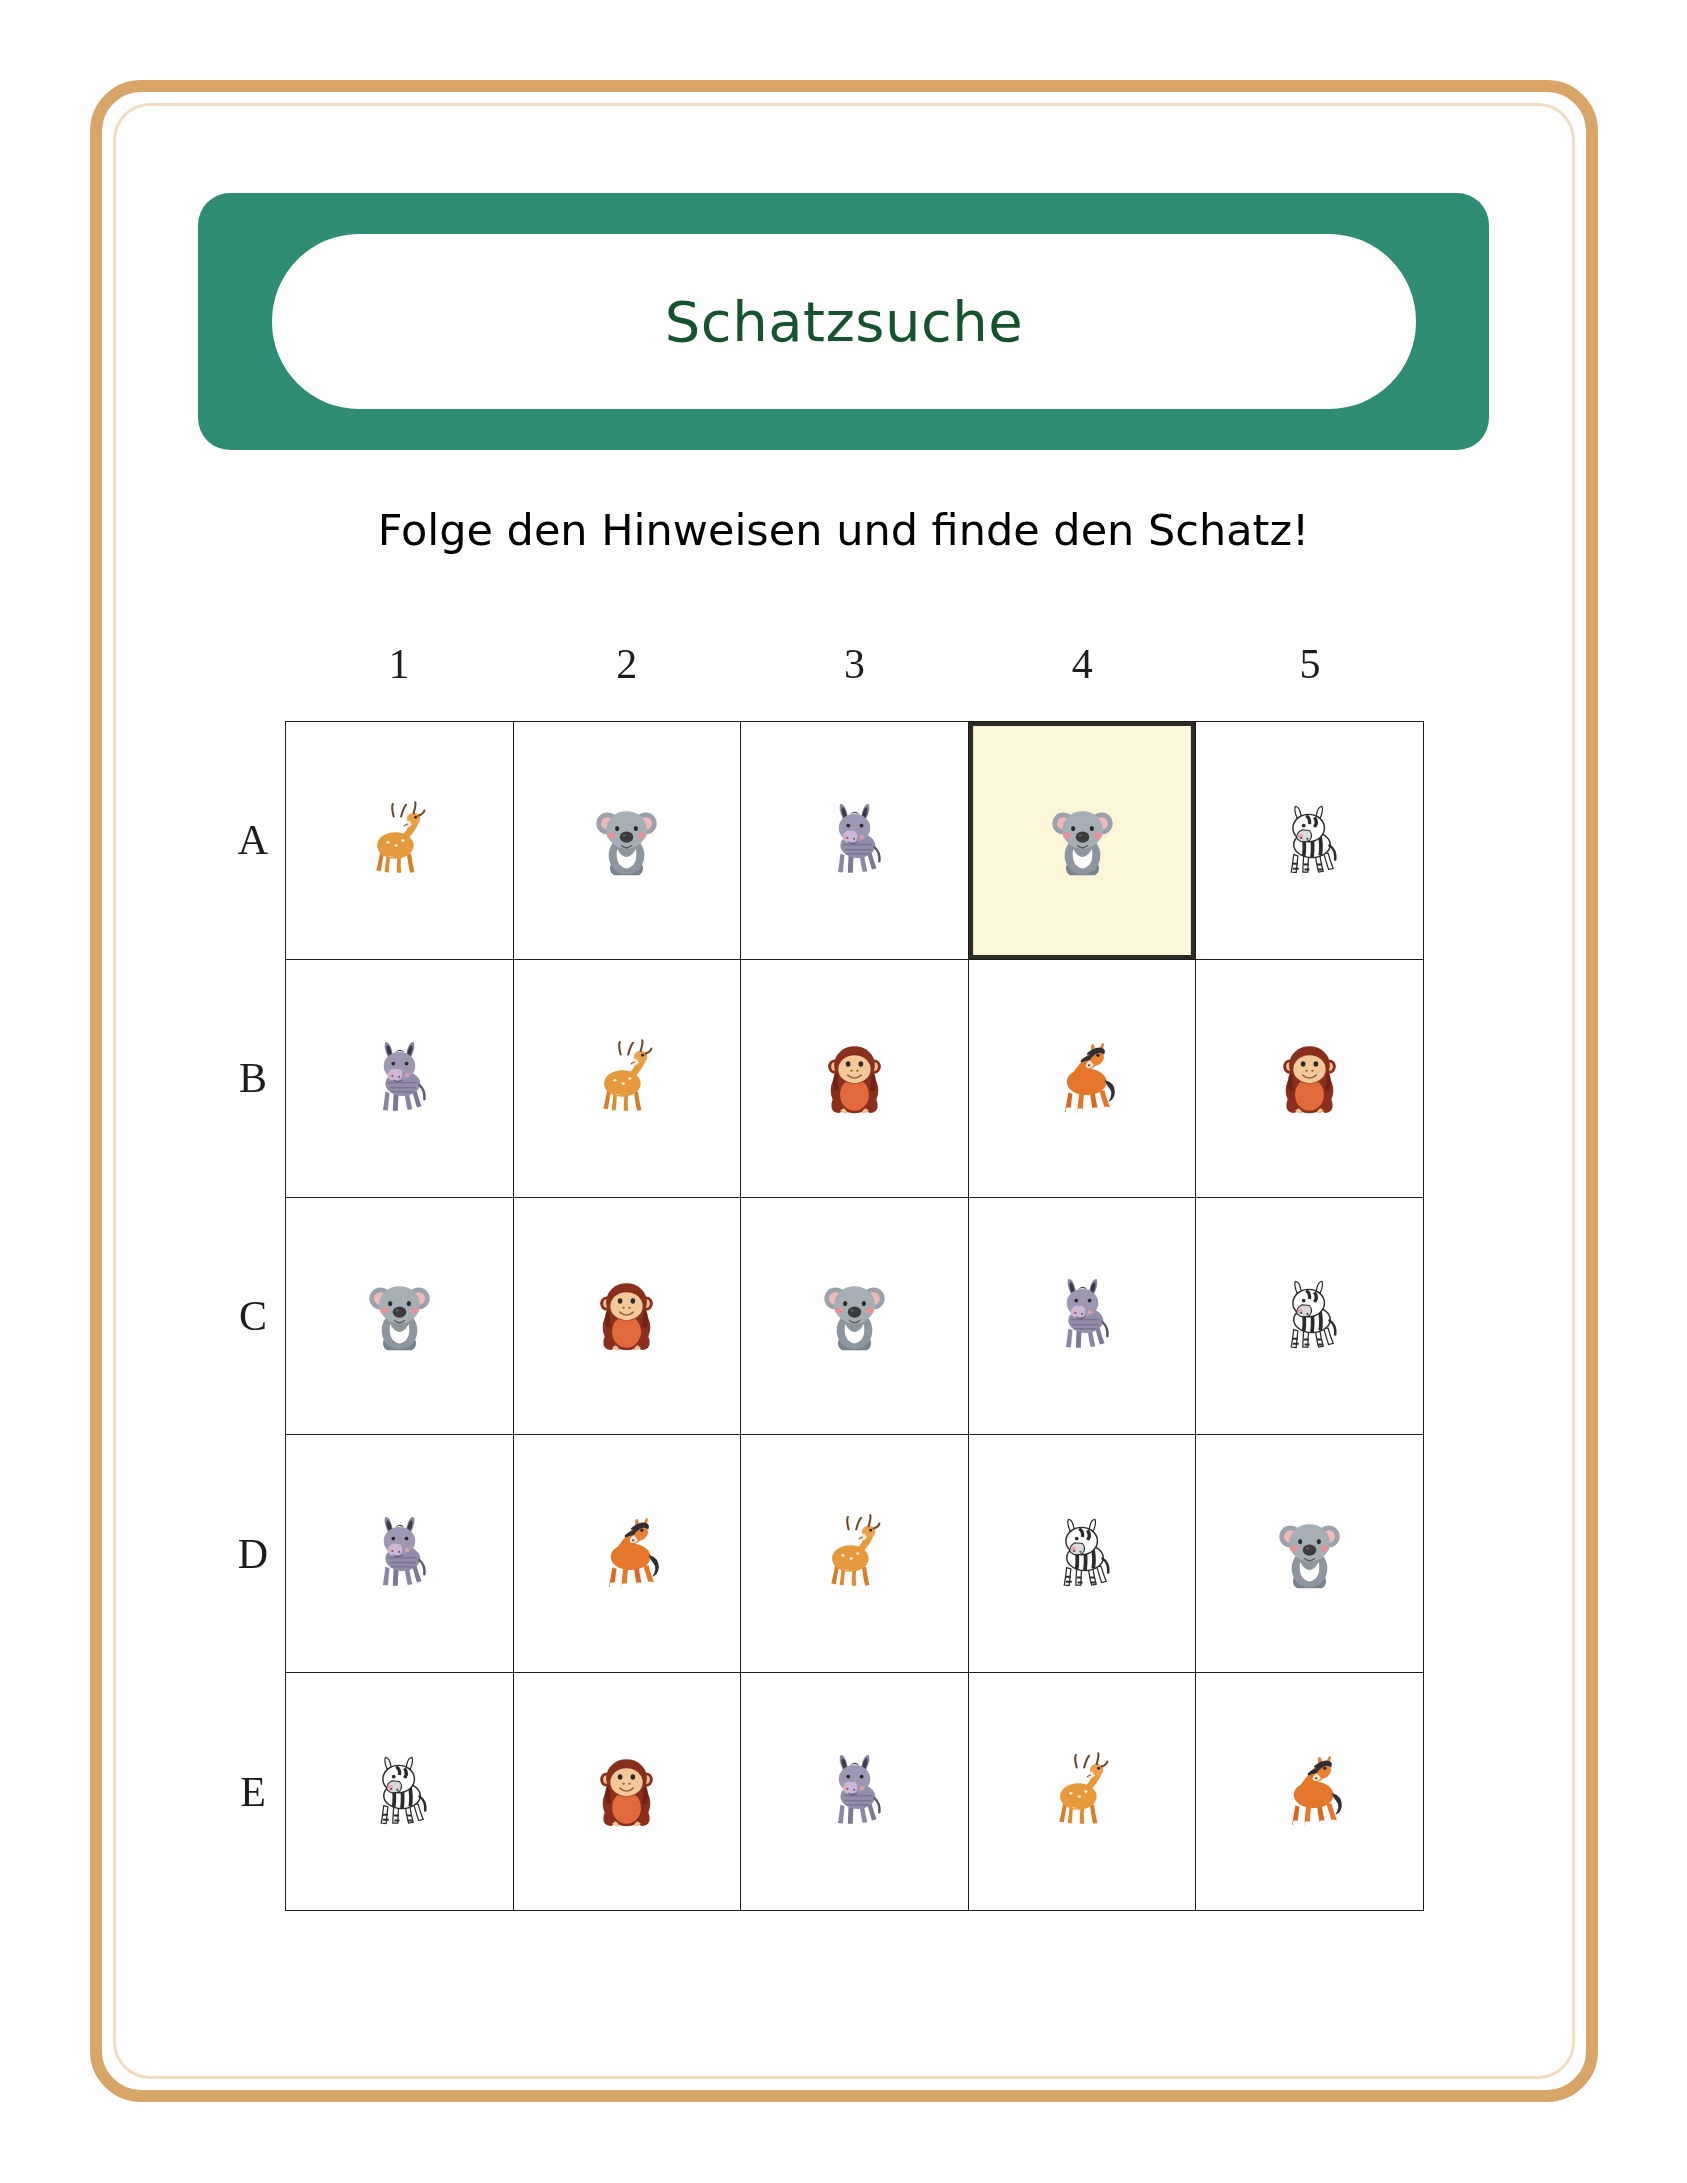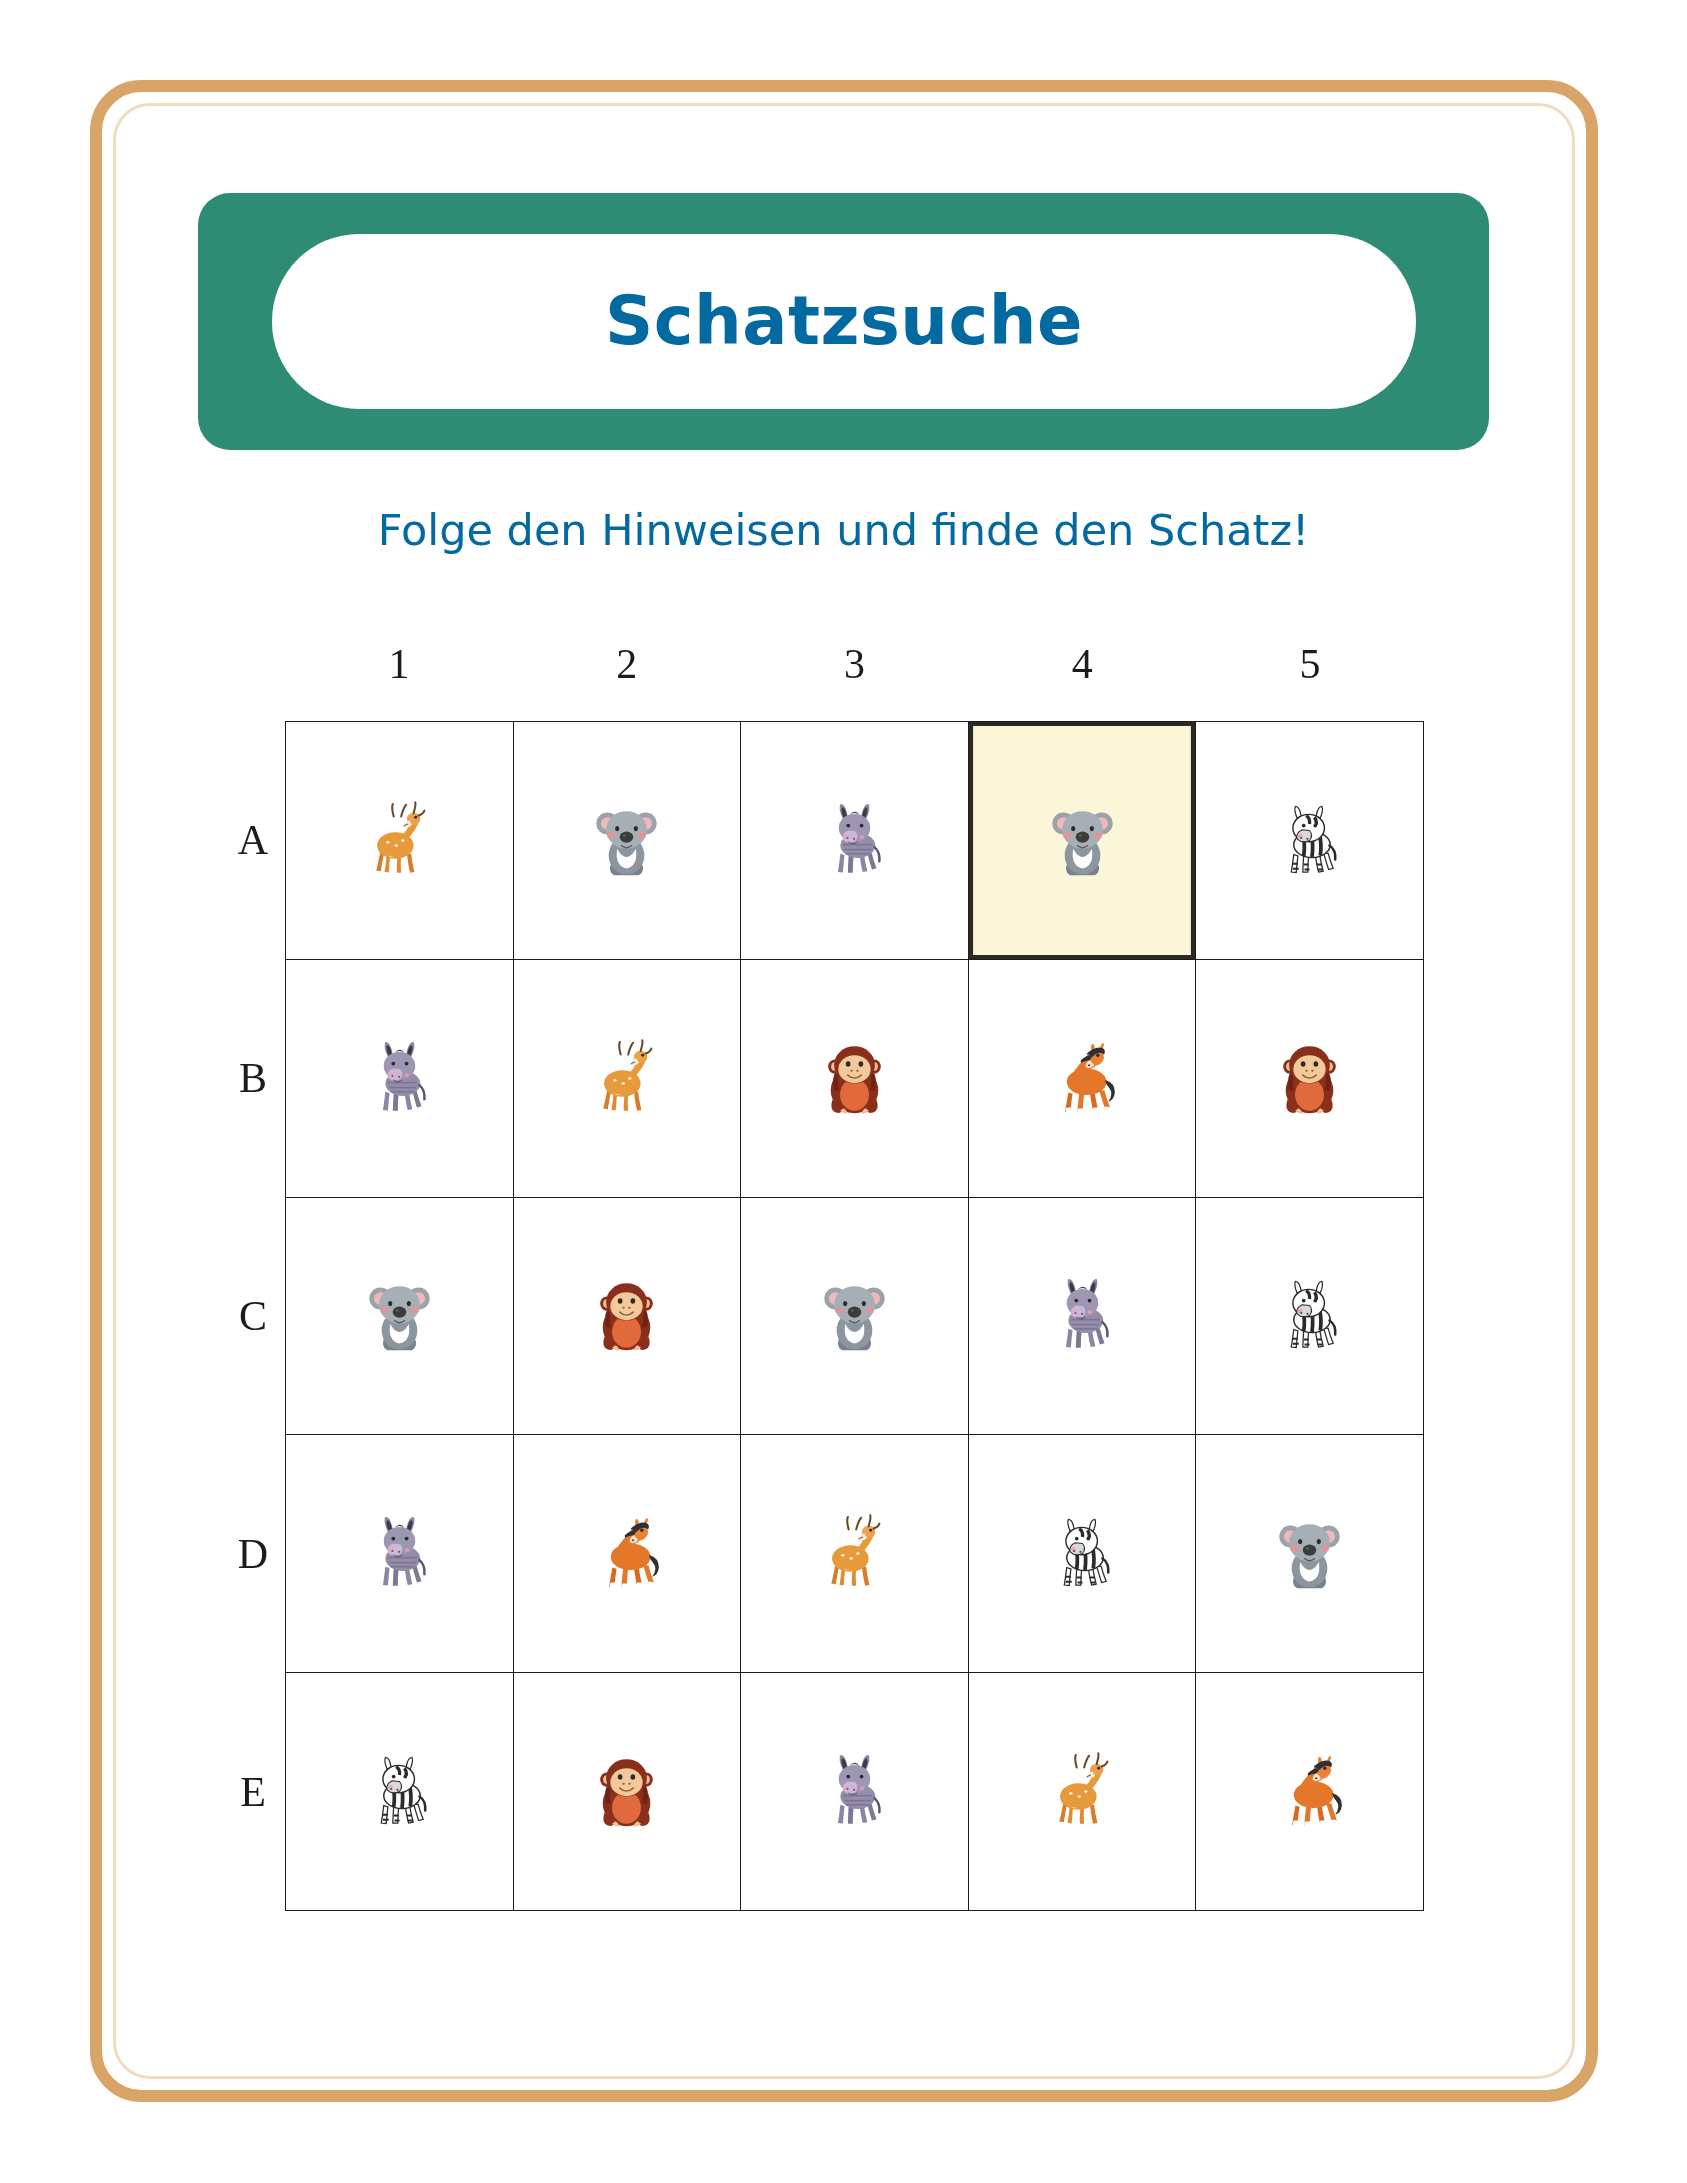--- a/index.html
+++ b/index.html
@@ -60,37 +60,37 @@
     width: 1144px;
     height: 175px;
     background: #ffffff;
     border-radius: 87px;
     display: flex;
     align-items: center;
     justify-content: center;
   }
   .title-text {
     font-family: "DejaVu Sans", sans-serif;
-    font-size: 67px;
-    font-weight: 700;
-    color: #0369a1;
+    font-size: 56px;
+    font-weight: 400;
+    color: #14532d;
     letter-spacing: 0.5px;
     line-height: 1;
   }
 
   
   .subtitle {
     position: absolute;
     left: 198px;
     top: 505px;
     width: 1291px;
     text-align: center;
     font-family: "DejaVu Sans", sans-serif;
     font-size: 43px;
-    color: #0369a1;
+    color: #000000;
   }
 
   
   .grid-wrap {
     position: absolute;
     left: 221px;
     top: 643px;
     width: 1240px;
     height: 1291px;
   }

